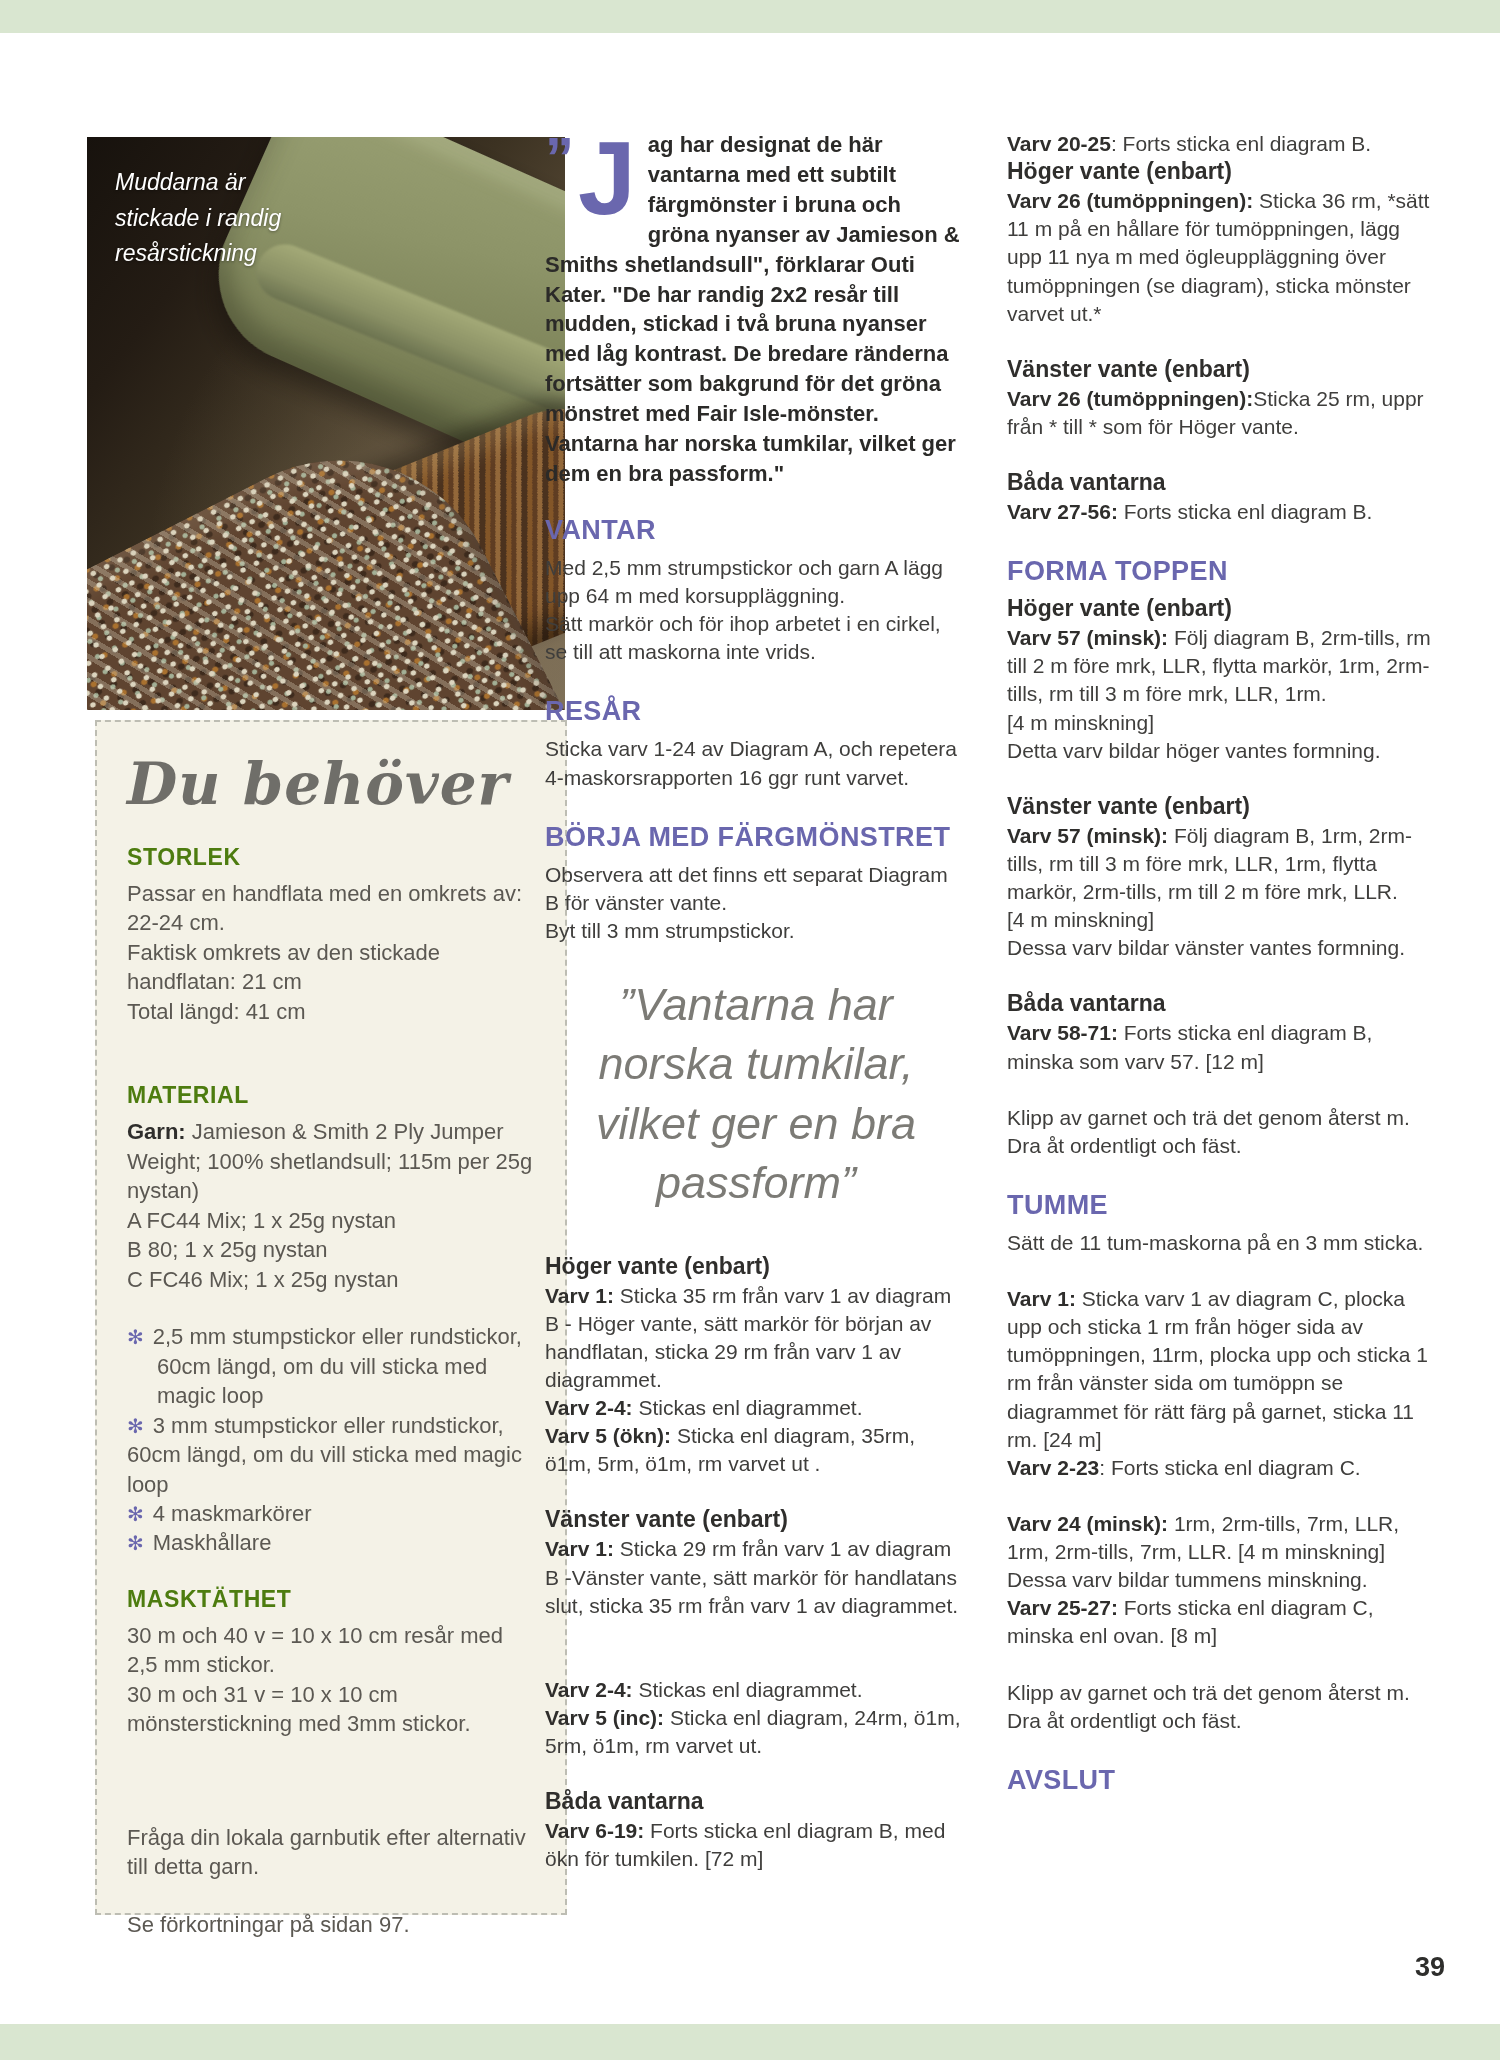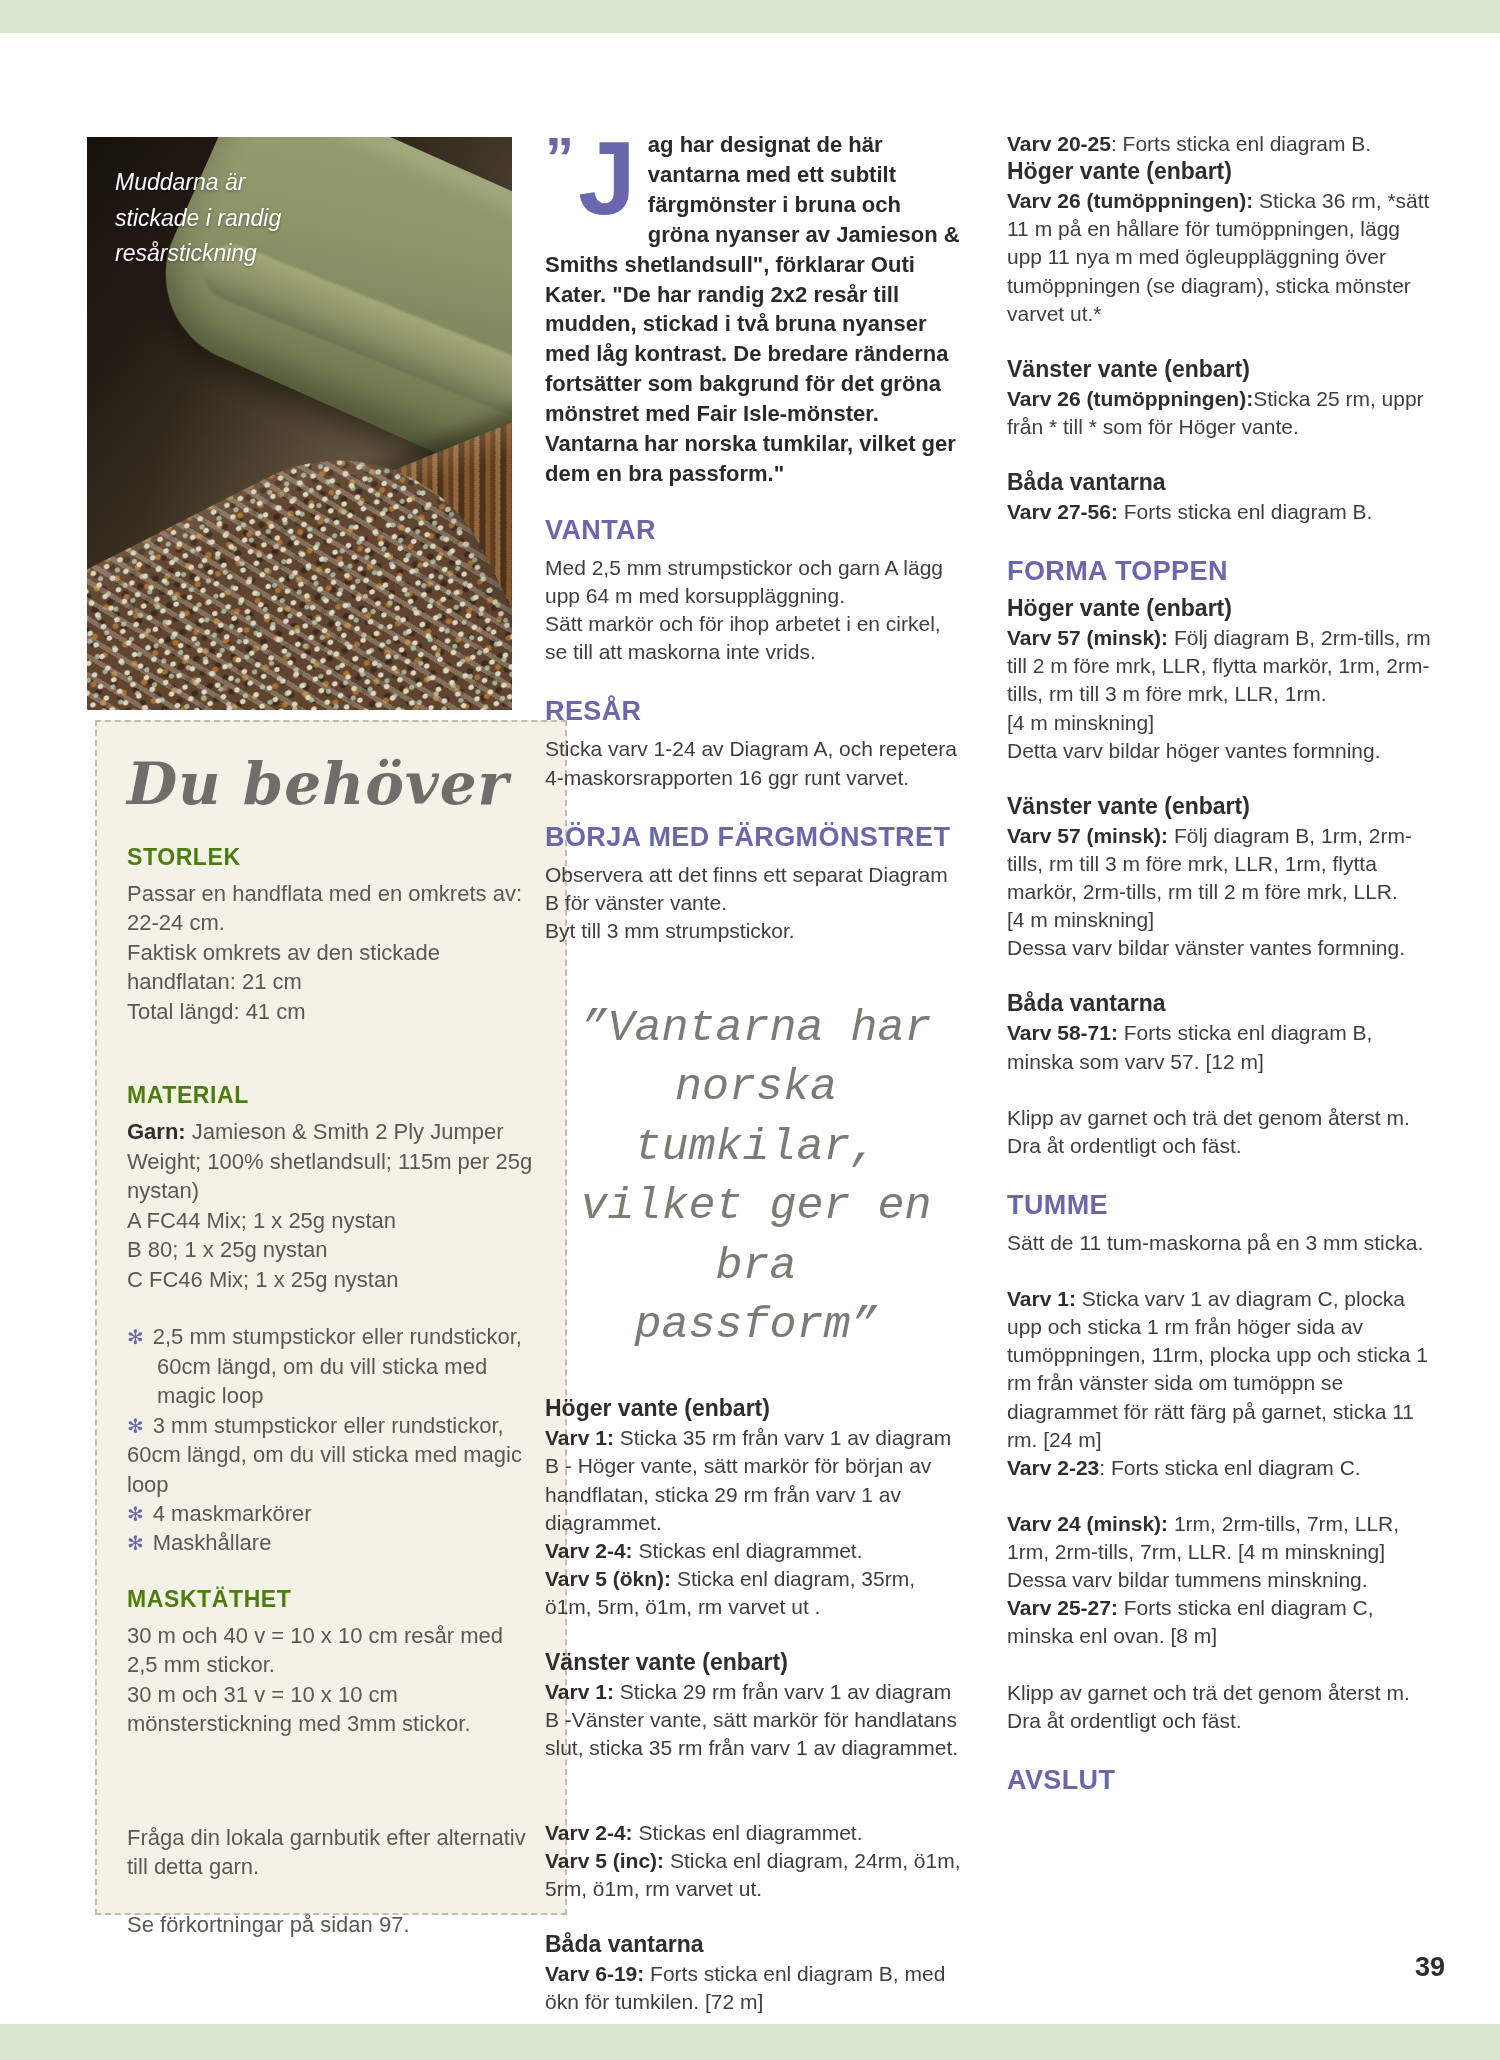--- a/index.html
+++ b/index.html
@@ -9,21 +9,21 @@
     background:#ffffff; overflow:hidden;
     font-family:"Liberation Sans", sans-serif;
     color:#3f3e3c;
   }
   .green-bar { position:absolute; left:0; width:1500px; background:#d9e6d0; }
   .green-bar.top { top:0; height:33px; }
   .green-bar.bottom { top:2024px; height:36px; }
 
   
   .photo {
-    position:absolute; left:87px; top:137px; width:425px; height:573px;
+    position:absolute; left:87px; top:137px; width:478px; height:573px;
     background:linear-gradient(128deg,#17120d 0%,#241c14 22%,#3c3222 45%,#5d4f3a 68%,#756550 84%,#7d6f58 100%);
     overflow:hidden;
   }
   .ph-layer { position:absolute; }
   .ph-glow {
     left:0; top:0; width:100%; height:100%;
     background:radial-gradient(ellipse at 78% 82%, rgba(130,115,88,.55), rgba(0,0,0,0) 60%);
   }
   .ph-sleeve {
     right:-120px; top:18px; width:460px; height:270px;
@@ -104,24 +104,24 @@
   }
   .intro-text { font-weight:bold; font-size:22px; line-height:1.36; color:#2b2a28; }
 
   .sec-head { color:#6a67ae; font-weight:bold; font-size:27px; letter-spacing:.4px; margin:2px 0 8px 0; }
   .sub-head { font-weight:bold; font-size:23px; color:#2f2e2c; margin:0 0 2px 0; }
   p.body { font-size:21px; line-height:1.34; color:#3f3e3c; }
   p.body .b { font-weight:bold; color:#2f2e2c; }
   .gap1 { height:28px; } .gap2 { height:56px; } .gap3 { height:84px; }
 
   .pull-quote {
-    font-family:Liberation Mono, monospace; font-style:italic;
+    font-family:Liberation Sans, sans-serif; font-style:italic;
     font-size:45px; line-height:1.32; color:#7c7b76;
     text-align:center; white-space:pre-line;
-    margin:54px 0 40px 0;
+    margin:30px 0 40px 0;
   }
 
   .page-number {
     position:absolute; right:55px; top:1952px;
     font-weight:bold; font-size:27px; color:#2e2e2c;
   }
 </style>
 </head>
 <body>
 

